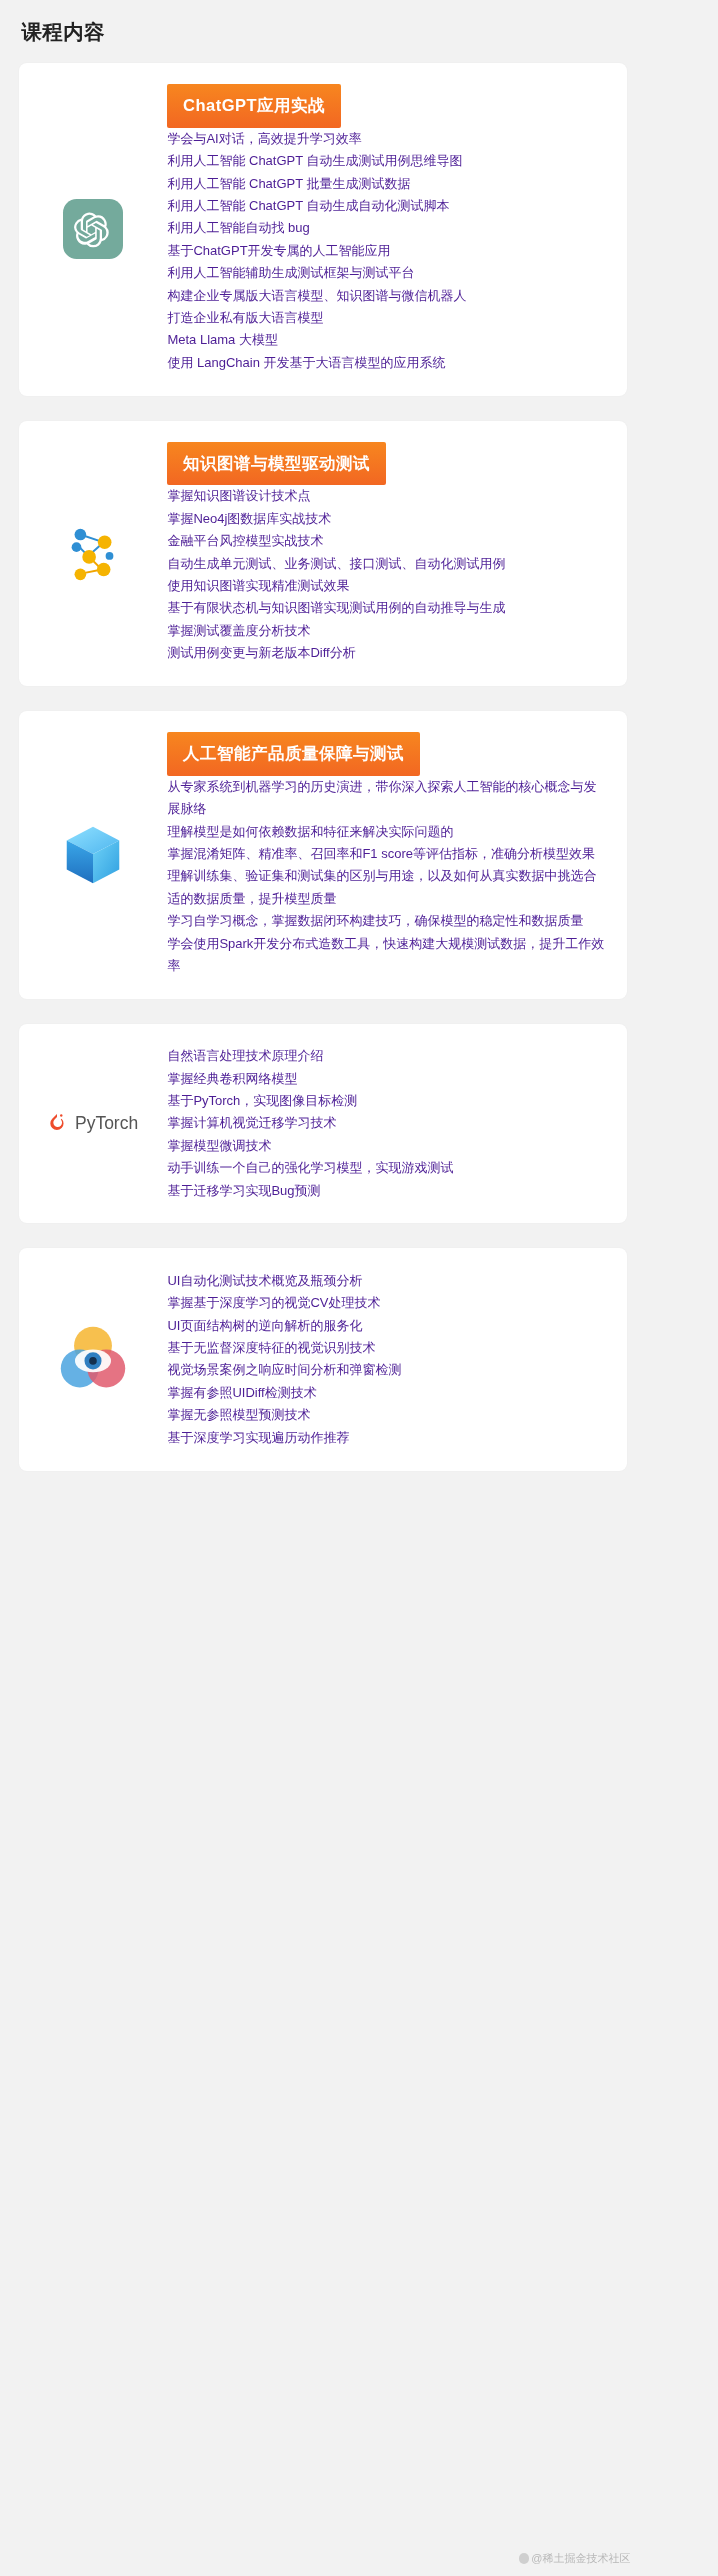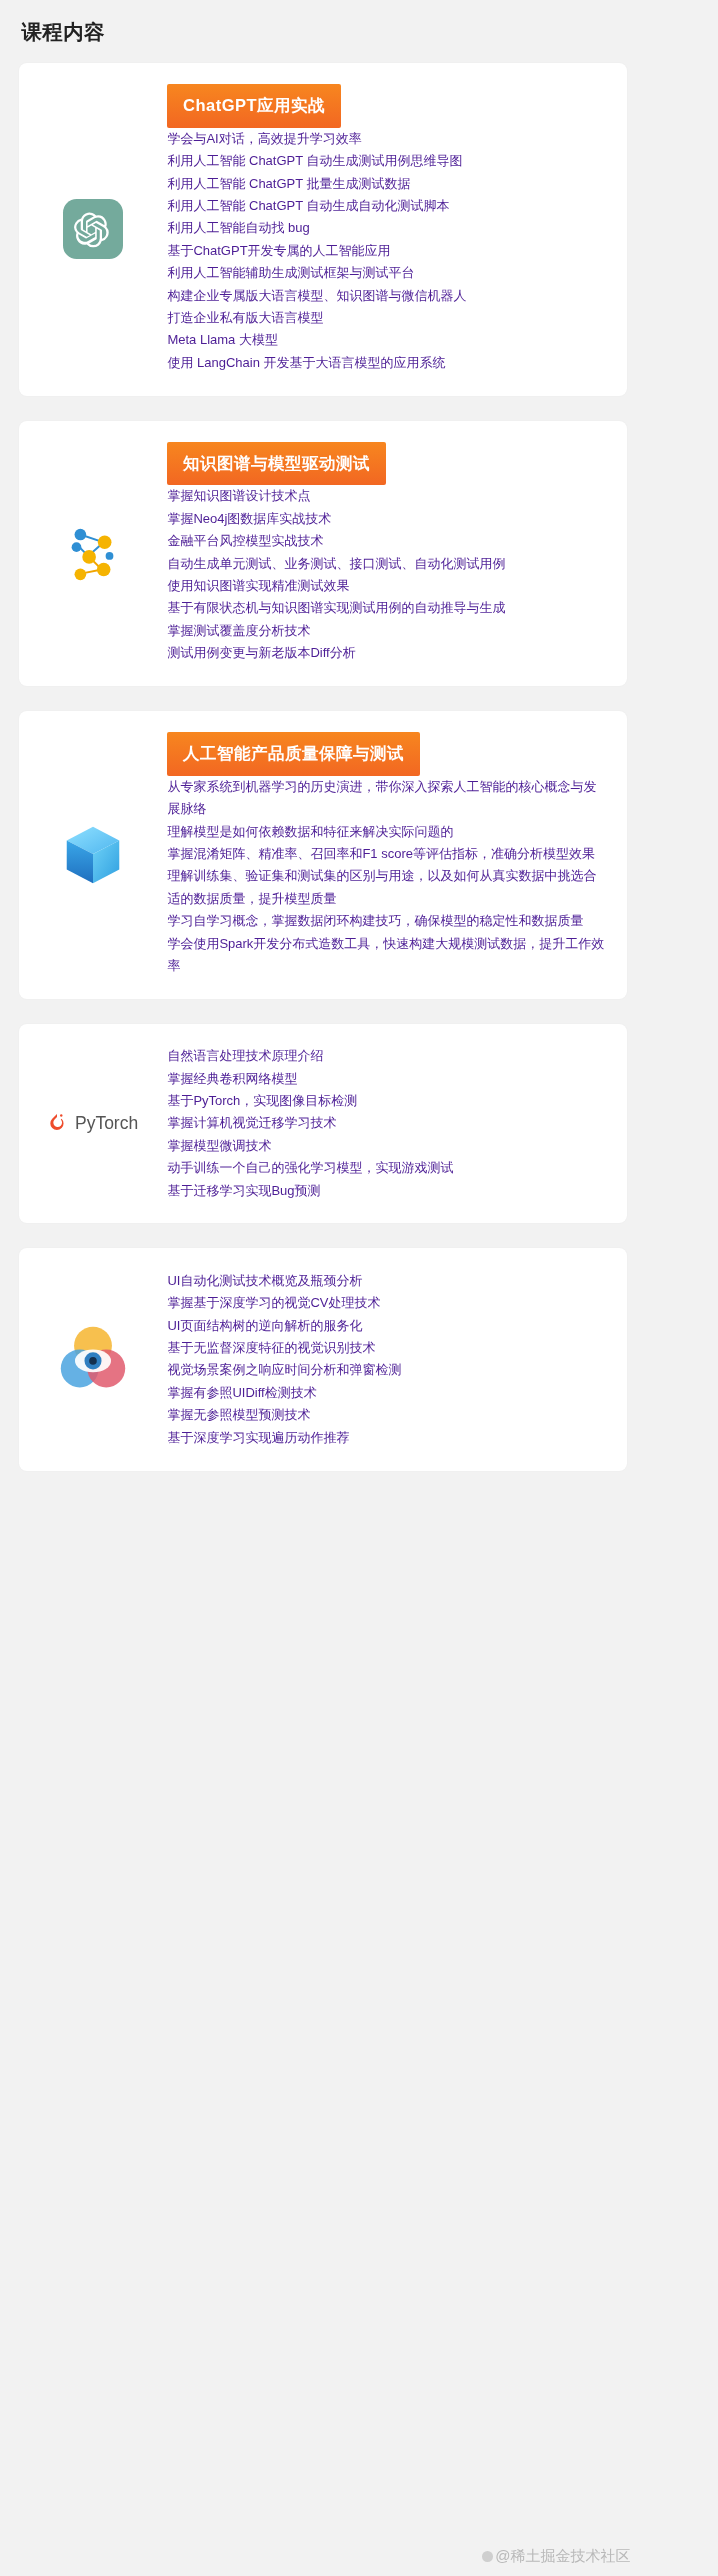--- a/index.html
+++ b/index.html
@@ -93,21 +93,21 @@
   .pyt { display: flex; align-items: center; gap: 7px; }
   .pyt .flame { width: 19.4px; height: 25px; }
   .pyt .txt { font-size: 17.5px; color: #555; font-weight: 500; }
   
   .vis { width: 74px; height: 74px; }
 
   .footer-badge {
     position: absolute;
     right: 15.6px;
     bottom: 9.7px;
-    font-size: 15px;
+    font-size: 11px;
     color: #b9b9b9;
     display: flex;
     align-items: center;
     gap: 2px;
   }
   .footer-badge .dot {
     width: 10.7px; height: 10.7px; border-radius: 50%;
     background: #cfcfcf; display: inline-block;
   }
 </style>

